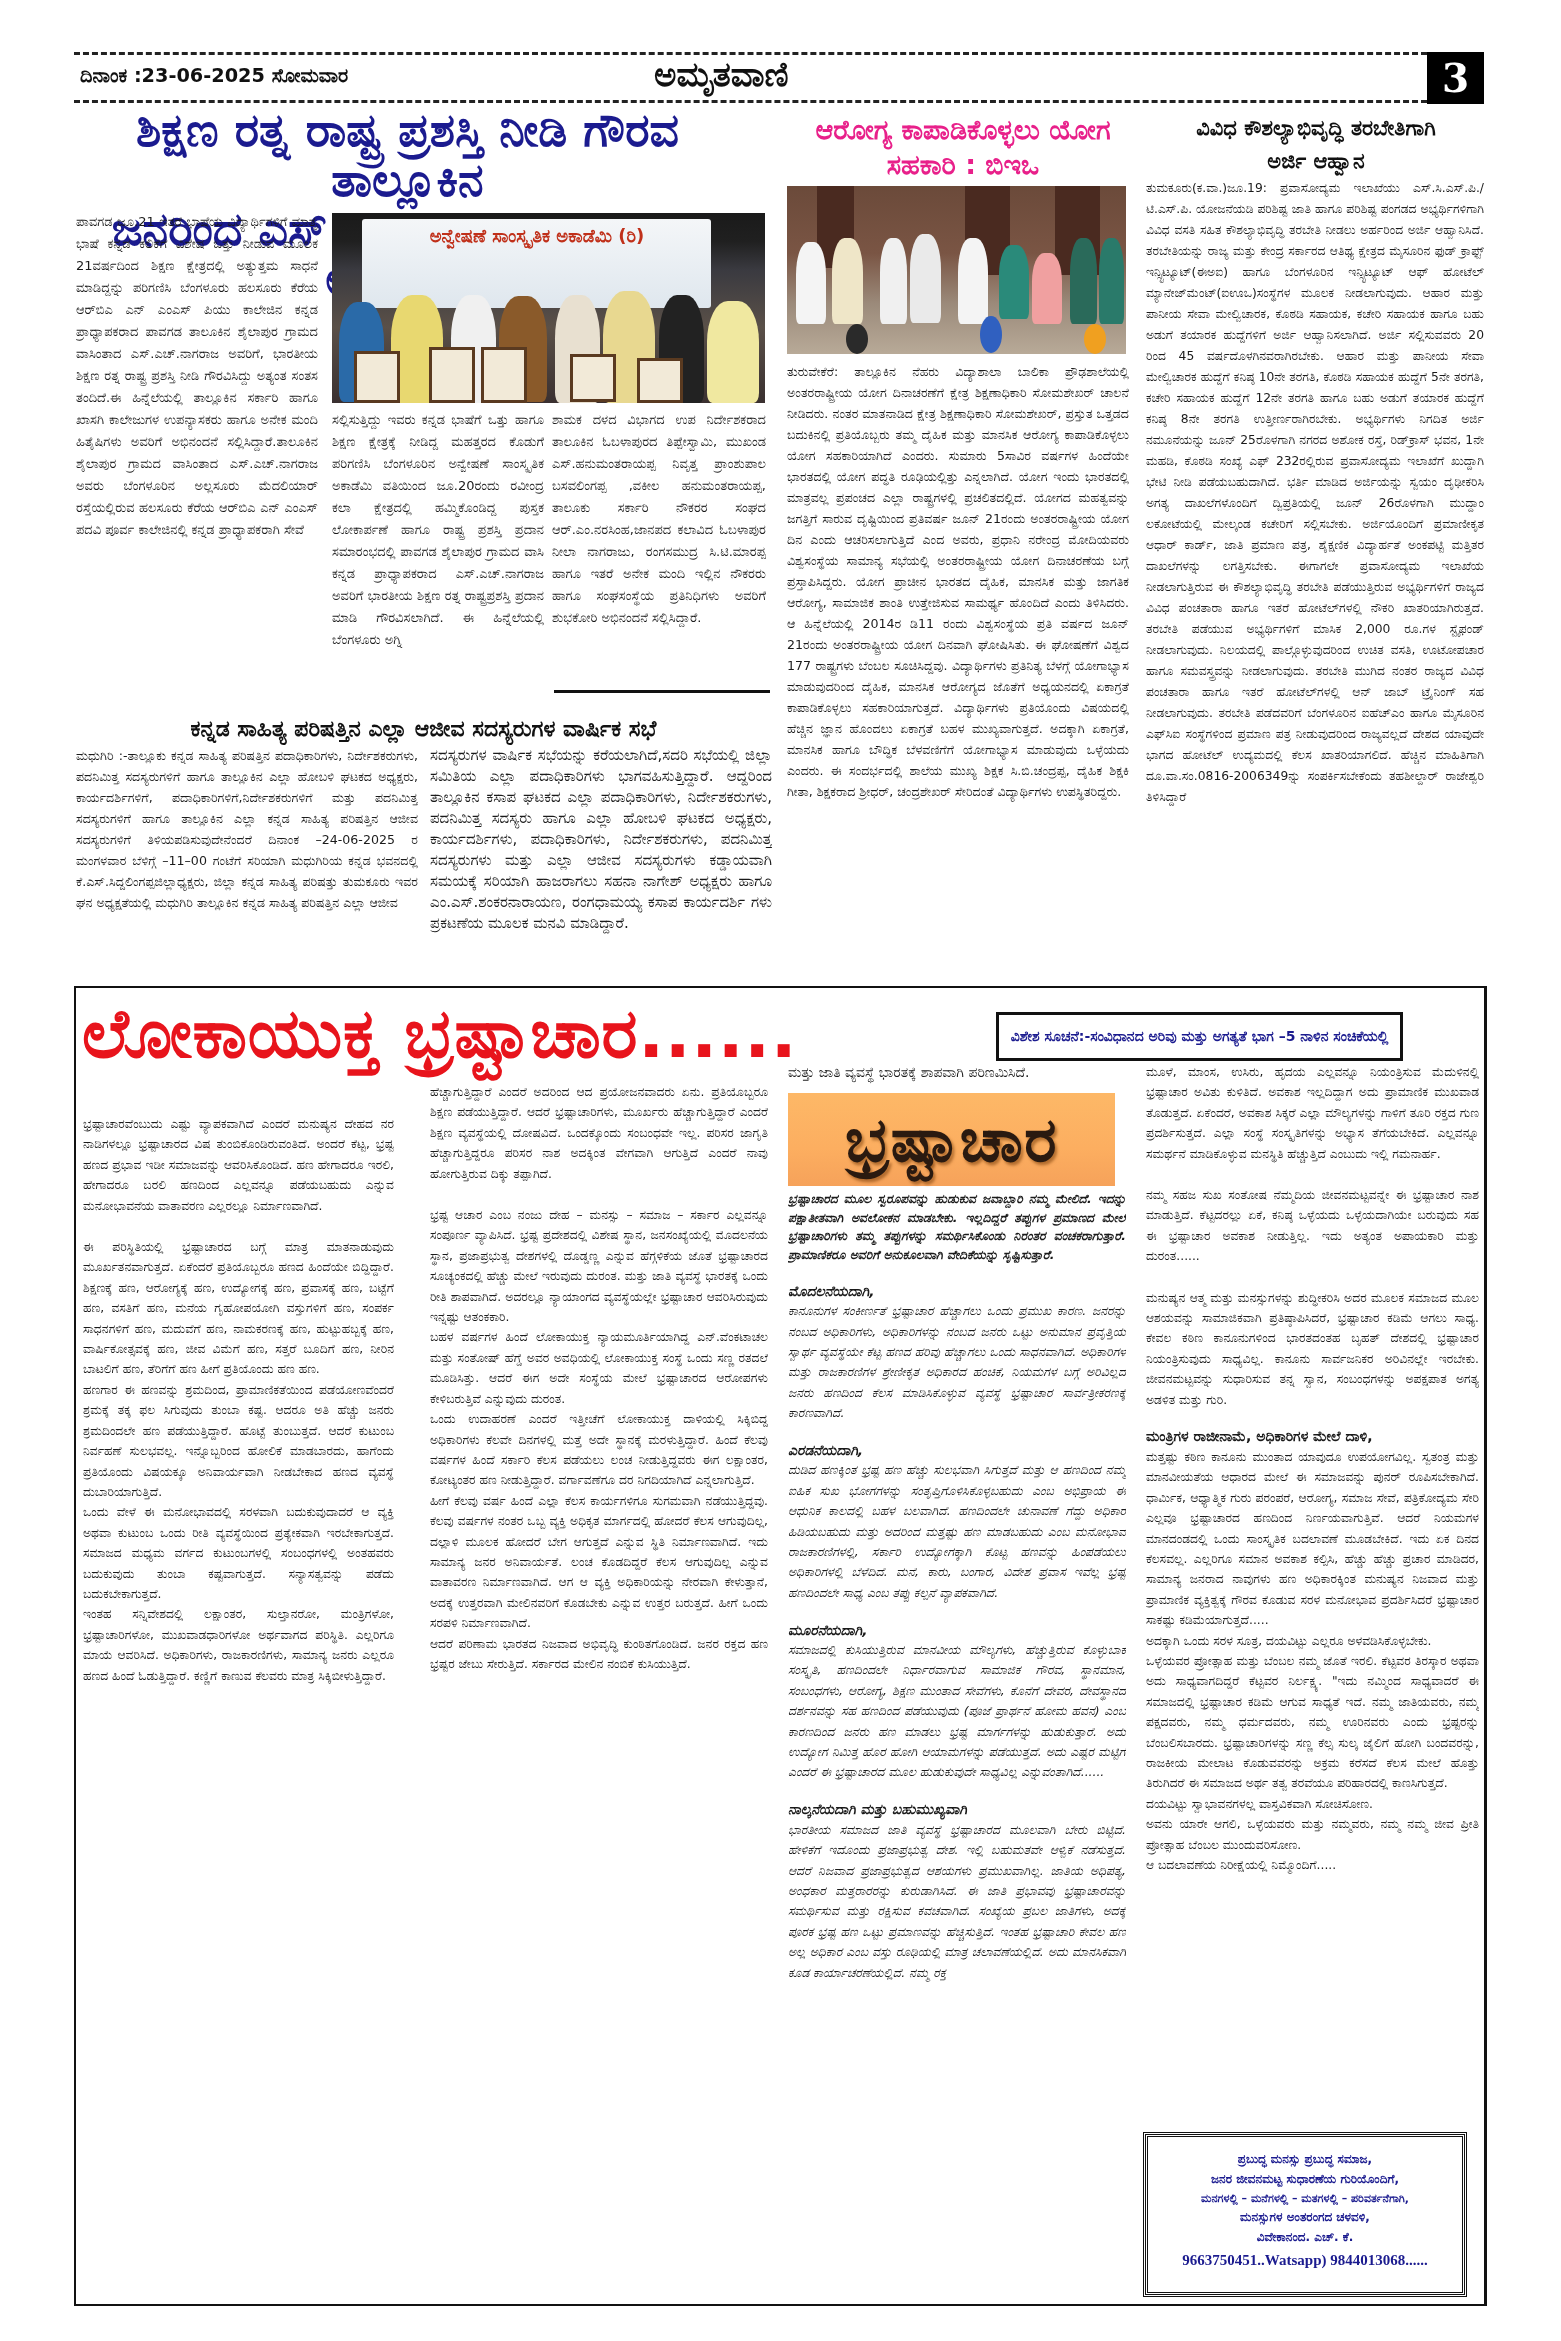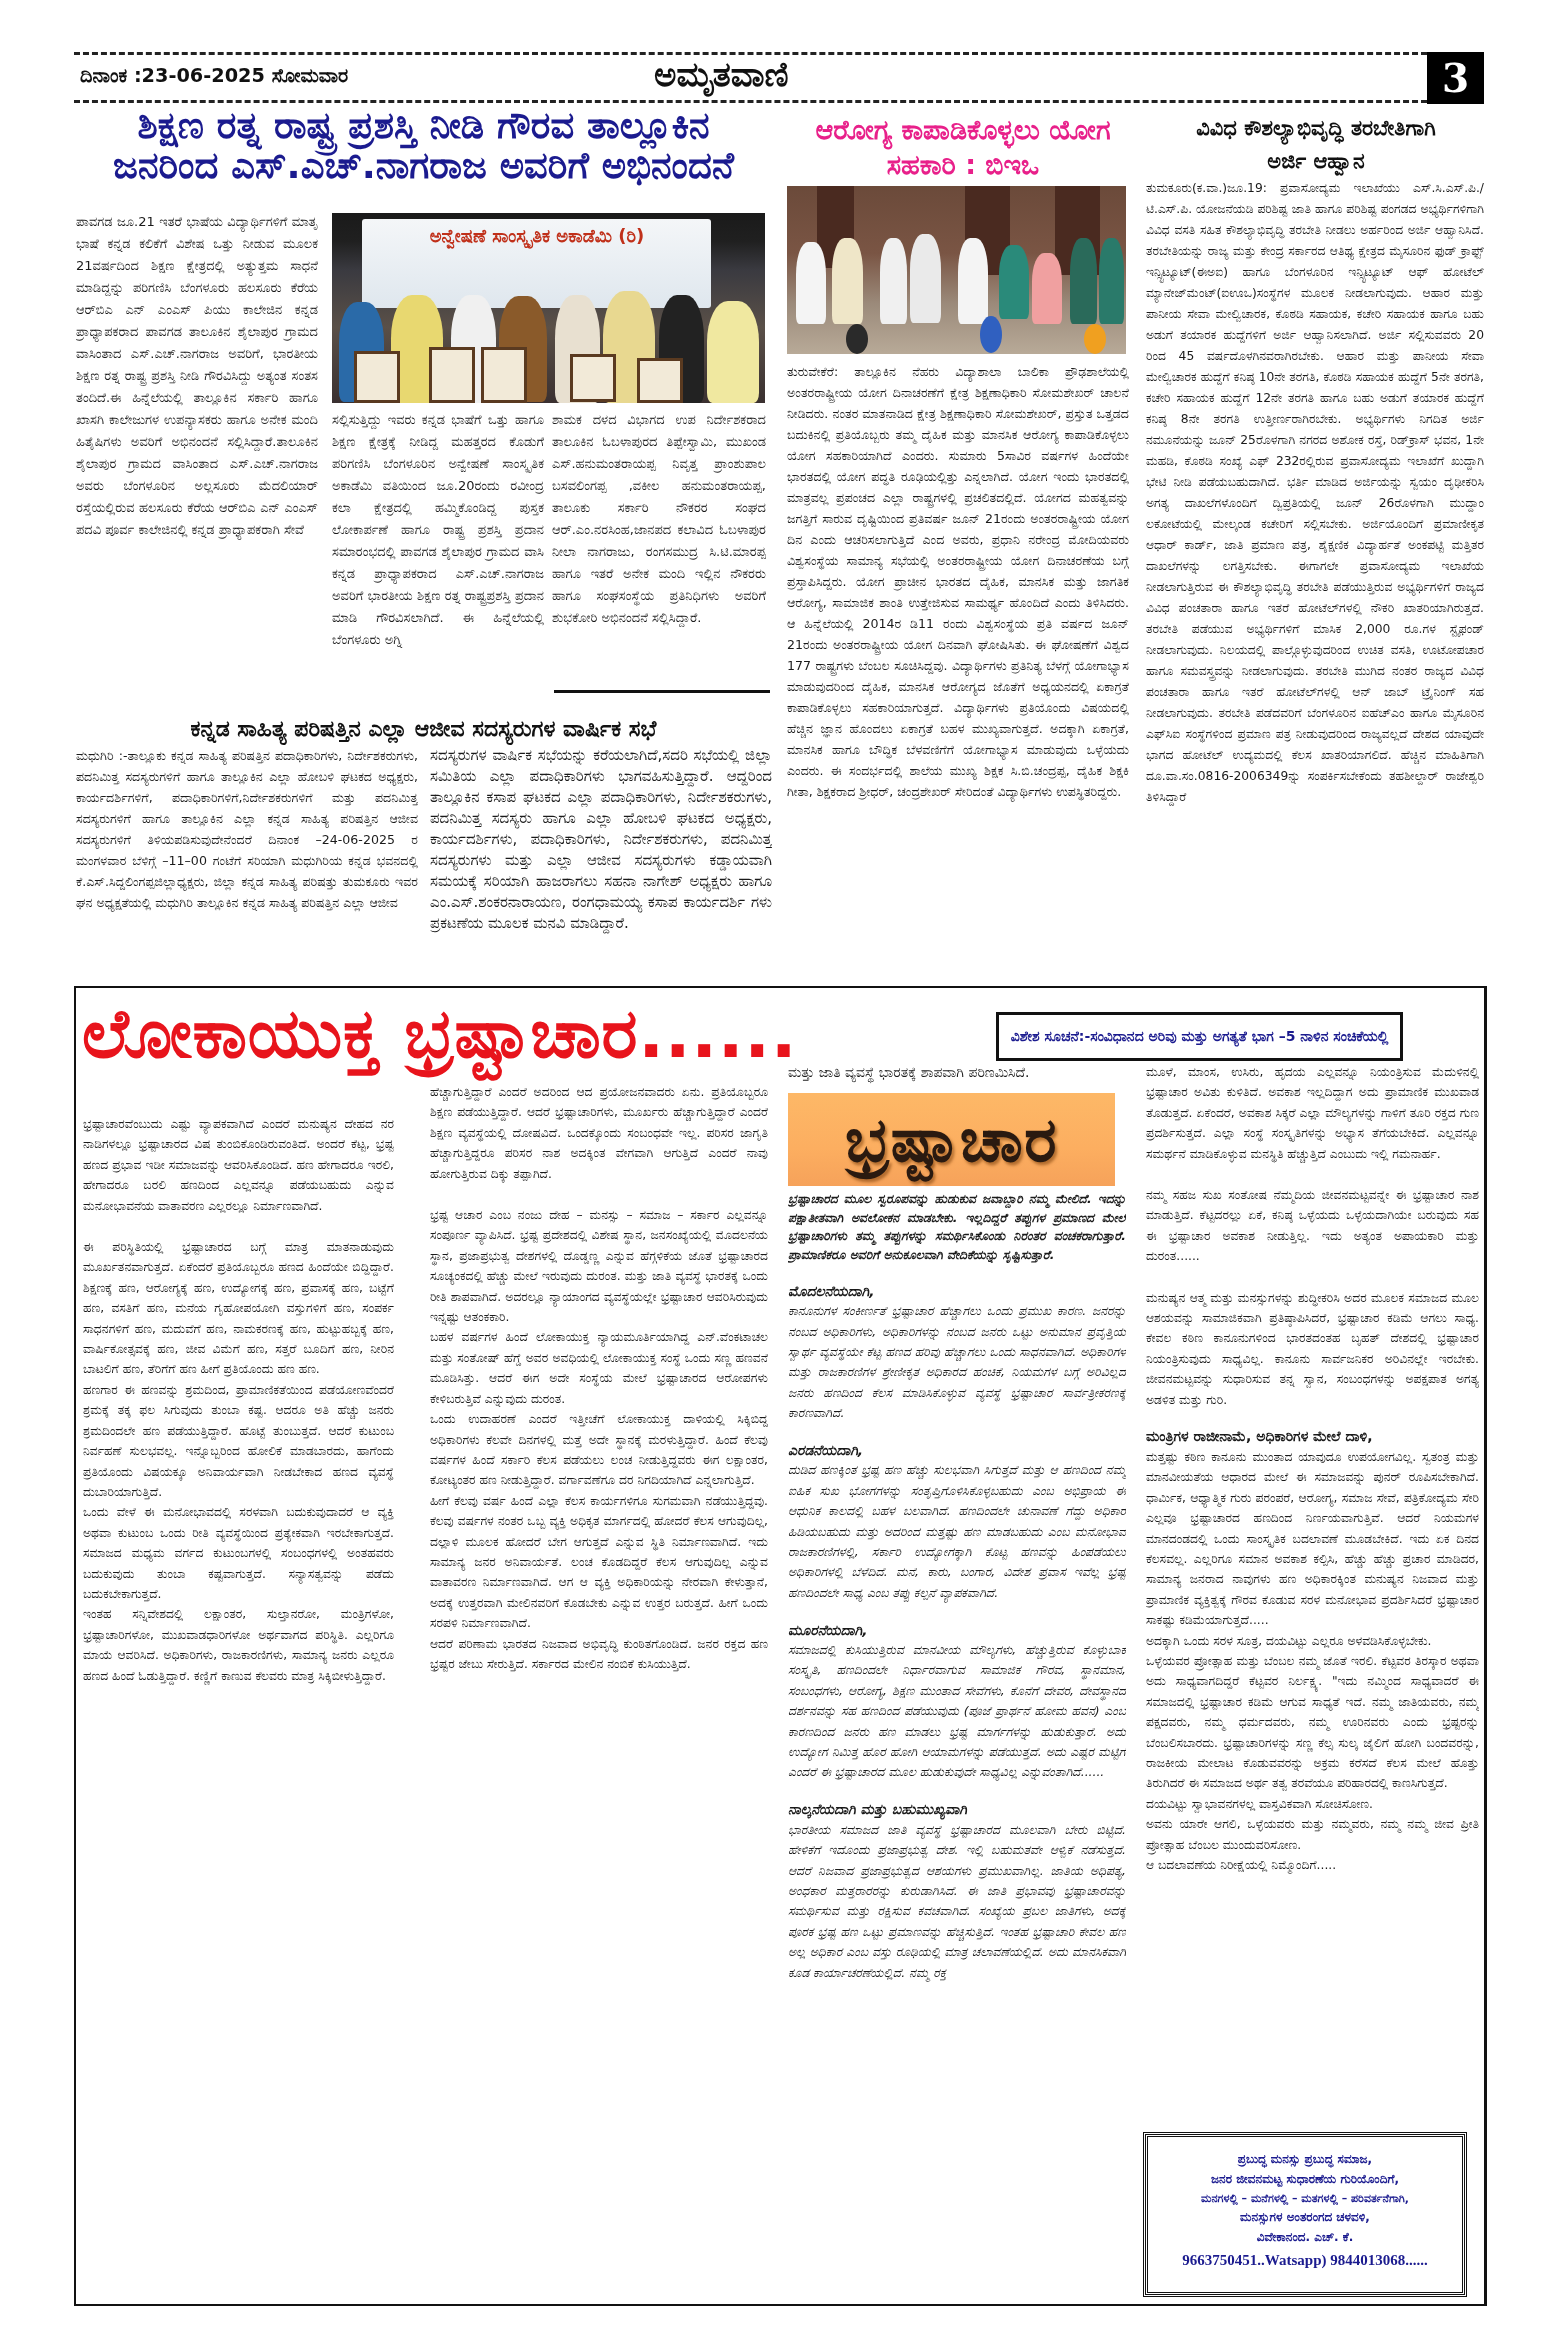--- a/index.html
+++ b/index.html
@@ -52,21 +52,21 @@
 </style>
 </head>
 <body>
 
 <div class="dash-line" style="top:52px;"></div>
 <div class="masthead-date">ದಿನಾಂಕ :23-06-2025 ಸೋಮವಾರ</div>
 <div class="masthead-title">ಅಮೃತವಾಣಿ</div>
 <div class="dash-line" style="top:100px;"></div>
 <div class="page-num">3</div>
 
-<div class="hl-blue" style="left:74px; top:106px; width:699px; font-size:37px;">
+<div class="hl-blue" style="left:58px; top:106px; width:699px; font-size:46px;">
   <div>ಶಿಕ್ಷಣ ರತ್ನ ರಾಷ್ಟ್ರ ಪ್ರಶಸ್ತಿ ನೀಡಿ ಗೌರವ ತಾಲ್ಲೂಕಿನ</div>
   <div>ಜನರಿಂದ ಎಸ್.ಎಚ್.ನಾಗರಾಜ ಅವರಿಗೆ ಅಭಿನಂದನೆ</div>
 </div>
 
 <div class="col" style="left:76px; top:211px; width:242px; height:480px;">
   <p>ಪಾವಗಡ ಜೂ.21 ಇತರೆ ಭಾಷೆಯ ವಿದ್ಯಾರ್ಥಿಗಳಿಗೆ ಮಾತೃ ಭಾಷೆ ಕನ್ನಡ ಕಲಿಕೆಗೆ ವಿಶೇಷ ಒತ್ತು ನೀಡುವ ಮೂಲಕ 21ವರ್ಷದಿಂದ ಶಿಕ್ಷಣ ಕ್ಷೇತ್ರದಲ್ಲಿ ಅತ್ಯುತ್ತಮ ಸಾಧನೆ ಮಾಡಿದ್ದನ್ನು ಪರಿಗಣಿಸಿ ಬೆಂಗಳೂರು ಹಲಸೂರು ಕೆರೆಯ ಆರ್‌ಬಿಎ ಎನ್ ಎಂಎಸ್ ಪಿಯು ಕಾಲೇಜಿನ ಕನ್ನಡ ಪ್ರಾಧ್ಯಾಪಕರಾದ ಪಾವಗಡ ತಾಲೂಕಿನ ಶೈಲಾಪುರ ಗ್ರಾಮದ ವಾಸಿಂತಾದ ಎಸ್.ಎಚ್.ನಾಗರಾಜ ಅವರಿಗೆ, ಭಾರತೀಯ ಶಿಕ್ಷಣ ರತ್ನ ರಾಷ್ಟ್ರ ಪ್ರಶಸ್ತಿ ನೀಡಿ ಗೌರವಿಸಿದ್ದು ಅತ್ಯಂತ ಸಂತಸ ತಂದಿದೆ.ಈ ಹಿನ್ನೆಲೆಯಲ್ಲಿ ತಾಲ್ಲೂಕಿನ ಸರ್ಕಾರಿ ಹಾಗೂ ಖಾಸಗಿ ಕಾಲೇಜುಗಳ ಉಪನ್ಯಾಸಕರು ಹಾಗೂ ಅನೇಕ ಮಂದಿ ಹಿತೈಷಿಗಳು ಅವರಿಗೆ ಅಭಿನಂದನೆ ಸಲ್ಲಿಸಿದ್ದಾರೆ.ತಾಲೂಕಿನ ಶೈಲಾಪುರ ಗ್ರಾಮದ ವಾಸಿಂತಾದ ಎಸ್.ಎಚ್.ನಾಗರಾಜ ಅವರು ಬೆಂಗಳೂರಿನ ಅಲ್ಲಸೂರು ಮೆದಲಿಯಾರ್ ರಸ್ತೆಯಲ್ಲಿರುವ ಹಲಸೂರು ಕೆರೆಯ ಆರ್‌ಬಿಎ ಎನ್ ಎಂಎಸ್ ಪದವಿ ಪೂರ್ವ ಕಾಲೇಜಿನಲ್ಲಿ ಕನ್ನಡ ಪ್ರಾಧ್ಯಾಪಕರಾಗಿ ಸೇವೆ</p>
 </div>
 
 <div class="photo photo-award" style="left:332px; top:213px; width:433px; height:190px;">
   <div class="banner">
@@ -149,21 +149,21 @@
   <p>ಈ ಪರಿಸ್ಥಿತಿಯಲ್ಲಿ ಭ್ರಷ್ಟಾಚಾರದ ಬಗ್ಗೆ ಮಾತ್ರ ಮಾತನಾಡುವುದು ಮೂರ್ಖತನವಾಗುತ್ತದೆ. ಏಕೆಂದರೆ ಪ್ರತಿಯೊಬ್ಬರೂ ಹಣದ ಹಿಂದೆಯೇ ಬಿದ್ದಿದ್ದಾರೆ. ಶಿಕ್ಷಣಕ್ಕೆ ಹಣ, ಆರೋಗ್ಯಕ್ಕೆ ಹಣ, ಉದ್ಯೋಗಕ್ಕೆ ಹಣ, ಪ್ರವಾಸಕ್ಕೆ ಹಣ, ಬಟ್ಟೆಗೆ ಹಣ, ವಸತಿಗೆ ಹಣ, ಮನೆಯ ಗೃಹೋಪಯೋಗಿ ವಸ್ತುಗಳಿಗೆ ಹಣ, ಸಂಪರ್ಕ ಸಾಧನಗಳಿಗೆ ಹಣ, ಮದುವೆಗೆ ಹಣ, ನಾಮಕರಣಕ್ಕೆ ಹಣ, ಹುಟ್ಟುಹಬ್ಬಕ್ಕೆ ಹಣ, ವಾರ್ಷಿಕೋತ್ಸವಕ್ಕೆ ಹಣ, ಜೀವ ವಿಮೆಗೆ ಹಣ, ಸತ್ತರೆ ಬೂದಿಗೆ ಹಣ, ನೀರಿನ ಬಾಟಲಿಗೆ ಹಣ, ತೆರಿಗೆಗೆ ಹಣ ಹೀಗೆ ಪ್ರತಿಯೊಂದು ಹಣ ಹಣ.</p>
   <p>ಹಣಗಾರ ಈ ಹಣವನ್ನು ಶ್ರಮದಿಂದ, ಪ್ರಾಮಾಣಿಕತೆಯಿಂದ ಪಡೆಯೋಣವೆಂದರೆ ಶ್ರಮಕ್ಕೆ ತಕ್ಕ ಫಲ ಸಿಗುವುದು ತುಂಬಾ ಕಷ್ಟ. ಆದರೂ ಅತಿ ಹೆಚ್ಚು ಜನರು ಶ್ರಮದಿಂದಲೇ ಹಣ ಪಡೆಯುತ್ತಿದ್ದಾರೆ. ಹೊಟ್ಟೆ ತುಂಬುತ್ತದೆ. ಆದರೆ ಕುಟುಂಬ ನಿರ್ವಹಣೆ ಸುಲಭವಲ್ಲ. ಇನ್ನೊಬ್ಬರಿಂದ ಹೋಲಿಕೆ ಮಾಡಬಾರದು, ಹಾಗೆಂದು ಪ್ರತಿಯೊಂದು ವಿಷಯಕ್ಕೂ ಅನಿವಾರ್ಯವಾಗಿ ನೀಡಬೇಕಾದ ಹಣದ ವ್ಯವಸ್ಥೆ ದುಬಾರಿಯಾಗುತ್ತಿದೆ.</p>
   <p>ಒಂದು ವೇಳೆ ಈ ಮನೋಭಾವದಲ್ಲಿ ಸರಳವಾಗಿ ಬದುಕುವುದಾದರೆ ಆ ವ್ಯಕ್ತಿ ಅಥವಾ ಕುಟುಂಬ ಒಂದು ರೀತಿ ವ್ಯವಸ್ಥೆಯಿಂದ ಪ್ರತ್ಯೇಕವಾಗಿ ಇರಬೇಕಾಗುತ್ತದೆ. ಸಮಾಜದ ಮಧ್ಯಮ ವರ್ಗದ ಕುಟುಂಬಗಳಲ್ಲಿ ಸಂಬಂಧಗಳಲ್ಲಿ ಅಂತಹವರು ಬದುಕುವುದು ತುಂಬಾ ಕಷ್ಟವಾಗುತ್ತದೆ. ಸನ್ಯಾಸತ್ವವನ್ನು ಪಡೆದು ಬದುಕಬೇಕಾಗುತ್ತದೆ.</p>
   <p>ಇಂತಹ ಸನ್ನಿವೇಶದಲ್ಲಿ ಲಕ್ಷಾಂತರ, ಸುಲ್ತಾನರೋ, ಮಂತ್ರಿಗಳೋ, ಭ್ರಷ್ಟಾಚಾರಿಗಳೋ, ಮುಖವಾಡಧಾರಿಗಳೋ ಅರ್ಥವಾಗದ ಪರಿಸ್ಥಿತಿ. ಎಲ್ಲರಿಗೂ ಮಾಯೆ ಆವರಿಸಿದೆ. ಅಧಿಕಾರಿಗಳು, ರಾಜಕಾರಣಿಗಳು, ಸಾಮಾನ್ಯ ಜನರು ಎಲ್ಲರೂ ಹಣದ ಹಿಂದೆ ಓಡುತ್ತಿದ್ದಾರೆ. ಕಣ್ಣಿಗೆ ಕಾಣುವ ಕೆಲವರು ಮಾತ್ರ ಸಿಕ್ಕಿಬೀಳುತ್ತಿದ್ದಾರೆ.</p>
 </div>
 
 <div class="col" style="left:430px; top:1082px; width:338px; height:1216px; font-size:12.3px; line-height:20.4px;">
   <p>ಹೆಚ್ಚಾಗುತ್ತಿದ್ದಾರೆ ಎಂದರೆ ಅದರಿಂದ ಆದ ಪ್ರಯೋಜನವಾದರು ಏನು. ಪ್ರತಿಯೊಬ್ಬರೂ ಶಿಕ್ಷಣ ಪಡೆಯುತ್ತಿದ್ದಾರೆ. ಆದರೆ ಭ್ರಷ್ಟಾಚಾರಿಗಳು, ಮೂರ್ಖರು ಹೆಚ್ಚಾಗುತ್ತಿದ್ದಾರೆ ಎಂದರೆ ಶಿಕ್ಷಣ ವ್ಯವಸ್ಥೆಯಲ್ಲಿ ದೋಷವಿದೆ. ಒಂದಕ್ಕೊಂದು ಸಂಬಂಧವೇ ಇಲ್ಲ. ಪರಿಸರ ಜಾಗೃತಿ ಹೆಚ್ಚಾಗುತ್ತಿದ್ದರೂ ಪರಿಸರ ನಾಶ ಅದಕ್ಕಿಂತ ವೇಗವಾಗಿ ಆಗುತ್ತಿದೆ ಎಂದರೆ ನಾವು ಹೋಗುತ್ತಿರುವ ದಿಕ್ಕು ತಪ್ಪಾಗಿದೆ.</p>
   <div class="gap"></div>
   <p>ಭ್ರಷ್ಟ ಆಚಾರ ಎಂಬ ನಂಜು ದೇಹ – ಮನಸ್ಸು – ಸಮಾಜ – ಸರ್ಕಾರ ಎಲ್ಲವನ್ನೂ ಸಂಪೂರ್ಣ ವ್ಯಾಪಿಸಿದೆ. ಭ್ರಷ್ಟ ಪ್ರದೇಶದಲ್ಲಿ ವಿಶೇಷ ಸ್ಥಾನ, ಜನಸಂಖ್ಯೆಯಲ್ಲಿ ಮೊದಲನೆಯ ಸ್ಥಾನ, ಪ್ರಜಾಪ್ರಭುತ್ವ ದೇಶಗಳಲ್ಲಿ ದೊಡ್ಡಣ್ಣ ಎನ್ನುವ ಹೆಗ್ಗಳಿಕೆಯ ಜೊತೆ ಭ್ರಷ್ಟಾಚಾರದ ಸೂಚ್ಯಂಕದಲ್ಲಿ ಹೆಚ್ಚು ಮೇಲೆ ಇರುವುದು ದುರಂತ. ಮತ್ತು ಜಾತಿ ವ್ಯವಸ್ಥೆ ಭಾರತಕ್ಕೆ ಒಂದು ರೀತಿ ಶಾಪವಾಗಿದೆ. ಅದರಲ್ಲೂ ನ್ಯಾಯಾಂಗದ ವ್ಯವಸ್ಥೆಯಲ್ಲೇ ಭ್ರಷ್ಟಾಚಾರ ಆವರಿಸಿರುವುದು ಇನ್ನಷ್ಟು ಆತಂಕಕಾರಿ.</p>
-  <p>ಬಹಳ ವರ್ಷಗಳ ಹಿಂದೆ ಲೋಕಾಯುಕ್ತ ನ್ಯಾಯಮೂರ್ತಿಯಾಗಿದ್ದ ಎನ್.ವೆಂಕಟಾಚಲ ಮತ್ತು ಸಂತೋಷ್ ಹೆಗ್ಡೆ ಅವರ ಅವಧಿಯಲ್ಲಿ ಲೋಕಾಯುಕ್ತ ಸಂಸ್ಥೆ ಒಂದು ಸಣ್ಣ ಹಣವನೆ ಮೂಡಿಸಿತ್ತು. ಆದರೆ ಈಗ ಅದೇ ಸಂಸ್ಥೆಯ ಮೇಲೆ ಭ್ರಷ್ಟಾಚಾರದ ಆರೋಪಗಳು ಕೇಳಿಬರುತ್ತಿವೆ ಎನ್ನುವುದು ದುರಂತ.</p>
+  <p>ಬಹಳ ವರ್ಷಗಳ ಹಿಂದೆ ಲೋಕಾಯುಕ್ತ ನ್ಯಾಯಮೂರ್ತಿಯಾಗಿದ್ದ ಎನ್.ವೆಂಕಟಾಚಲ ಮತ್ತು ಸಂತೋಷ್ ಹೆಗ್ಡೆ ಅವರ ಅವಧಿಯಲ್ಲಿ ಲೋಕಾಯುಕ್ತ ಸಂಸ್ಥೆ ಒಂದು ಸಣ್ಣ ರತದಲೆ ಮೂಡಿಸಿತ್ತು. ಆದರೆ ಈಗ ಅದೇ ಸಂಸ್ಥೆಯ ಮೇಲೆ ಭ್ರಷ್ಟಾಚಾರದ ಆರೋಪಗಳು ಕೇಳಿಬರುತ್ತಿವೆ ಎನ್ನುವುದು ದುರಂತ.</p>
   <p>ಒಂದು ಉದಾಹರಣೆ ಎಂದರೆ ಇತ್ತೀಚೆಗೆ ಲೋಕಾಯುಕ್ತ ದಾಳಿಯಲ್ಲಿ ಸಿಕ್ಕಿಬಿದ್ದ ಅಧಿಕಾರಿಗಳು ಕೆಲವೇ ದಿನಗಳಲ್ಲಿ ಮತ್ತೆ ಅದೇ ಸ್ಥಾನಕ್ಕೆ ಮರಳುತ್ತಿದ್ದಾರೆ. ಹಿಂದೆ ಕೆಲವು ವರ್ಷಗಳ ಹಿಂದೆ ಸರ್ಕಾರಿ ಕೆಲಸ ಪಡೆಯಲು ಲಂಚ ನೀಡುತ್ತಿದ್ದವರು ಈಗ ಲಕ್ಷಾಂತರ, ಕೋಟ್ಯಂತರ ಹಣ ನೀಡುತ್ತಿದ್ದಾರೆ. ವರ್ಗಾವಣೆಗೂ ದರ ನಿಗದಿಯಾಗಿದೆ ಎನ್ನಲಾಗುತ್ತಿದೆ.</p>
   <p>ಹೀಗೆ ಕೆಲವು ವರ್ಷ ಹಿಂದೆ ಎಲ್ಲಾ ಕೆಲಸ ಕಾರ್ಯಗಳಿಗೂ ಸುಗಮವಾಗಿ ನಡೆಯುತ್ತಿದ್ದವು. ಕೆಲವು ವರ್ಷಗಳ ನಂತರ ಒಬ್ಬ ವ್ಯಕ್ತಿ ಅಧಿಕೃತ ಮಾರ್ಗದಲ್ಲಿ ಹೋದರೆ ಕೆಲಸ ಆಗುವುದಿಲ್ಲ, ದಲ್ಲಾಳಿ ಮೂಲಕ ಹೋದರೆ ಬೇಗ ಆಗುತ್ತದೆ ಎನ್ನುವ ಸ್ಥಿತಿ ನಿರ್ಮಾಣವಾಗಿದೆ. ಇದು ಸಾಮಾನ್ಯ ಜನರ ಅನಿವಾರ್ಯತೆ. ಲಂಚ ಕೊಡದಿದ್ದರೆ ಕೆಲಸ ಆಗುವುದಿಲ್ಲ ಎನ್ನುವ ವಾತಾವರಣ ನಿರ್ಮಾಣವಾಗಿದೆ. ಆಗ ಆ ವ್ಯಕ್ತಿ ಅಧಿಕಾರಿಯನ್ನು ನೇರವಾಗಿ ಕೇಳುತ್ತಾನೆ, ಅದಕ್ಕೆ ಉತ್ತರವಾಗಿ ಮೇಲಿನವರಿಗೆ ಕೊಡಬೇಕು ಎನ್ನುವ ಉತ್ತರ ಬರುತ್ತದೆ. ಹೀಗೆ ಒಂದು ಸರಪಳಿ ನಿರ್ಮಾಣವಾಗಿದೆ.</p>
   <p>ಆದರೆ ಪರಿಣಾಮ ಭಾರತದ ನಿಜವಾದ ಅಭಿವೃದ್ಧಿ ಕುಂಠಿತಗೊಂಡಿದೆ. ಜನರ ರಕ್ತದ ಹಣ ಭ್ರಷ್ಟರ ಜೇಬು ಸೇರುತ್ತಿದೆ. ಸರ್ಕಾರದ ಮೇಲಿನ ನಂಬಿಕೆ ಕುಸಿಯುತ್ತಿದೆ.</p>
 </div>
 
 <div class="col" style="left:788px; top:1062px; width:338px; height:1236px; font-size:14px; line-height:20.4px;">
   <p>ಮತ್ತು ಜಾತಿ ವ್ಯವಸ್ಥೆ ಭಾರತಕ್ಕೆ ಶಾಪವಾಗಿ ಪರಿಣಮಿಸಿದೆ.</p>
 </div>
 <div class="orange-img" style="left:788px; top:1093px; width:327px; height:93px;">
   <span>ಭ್ರಷ್ಟಾಚಾರ</span>

